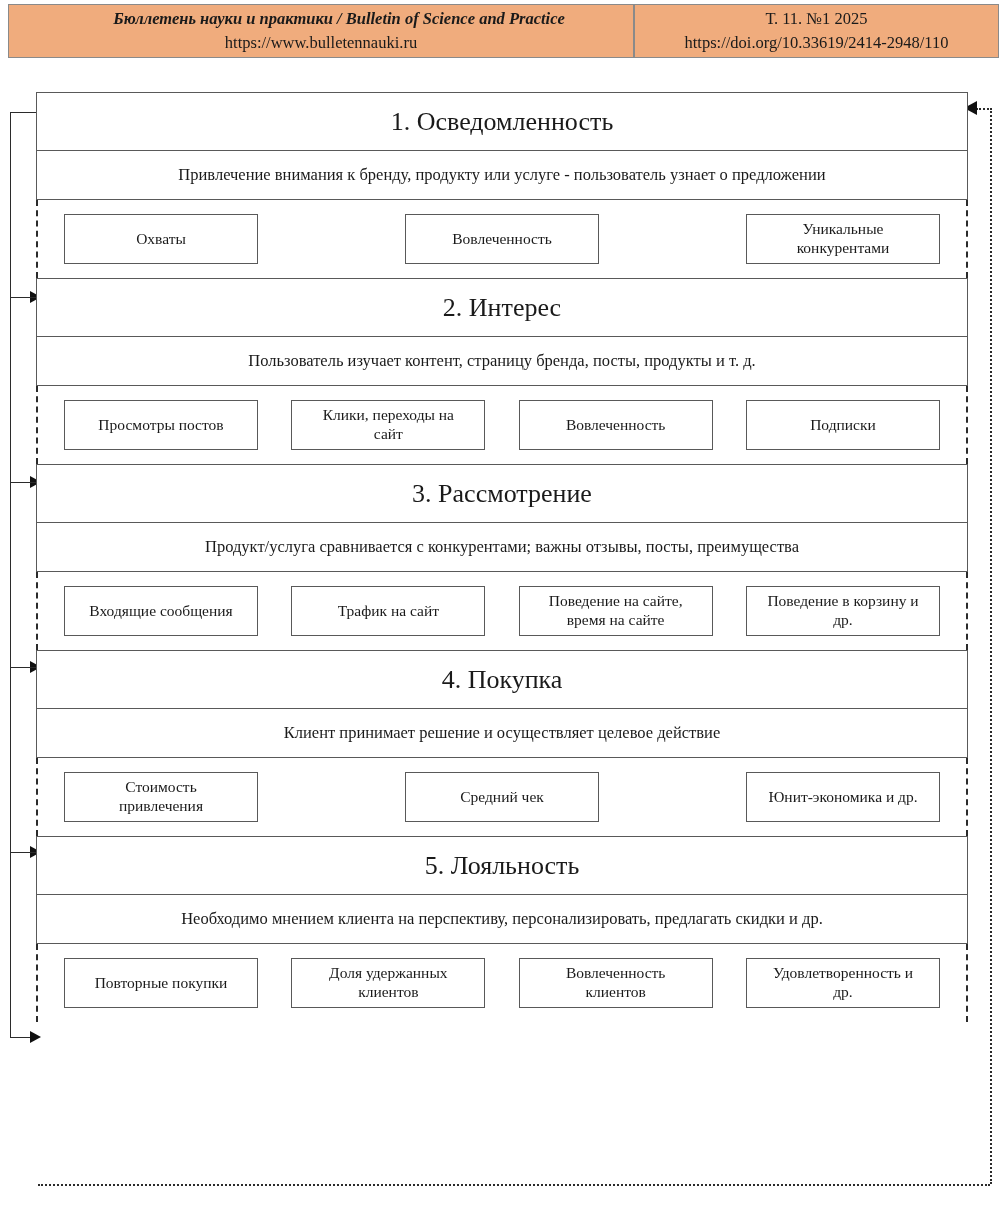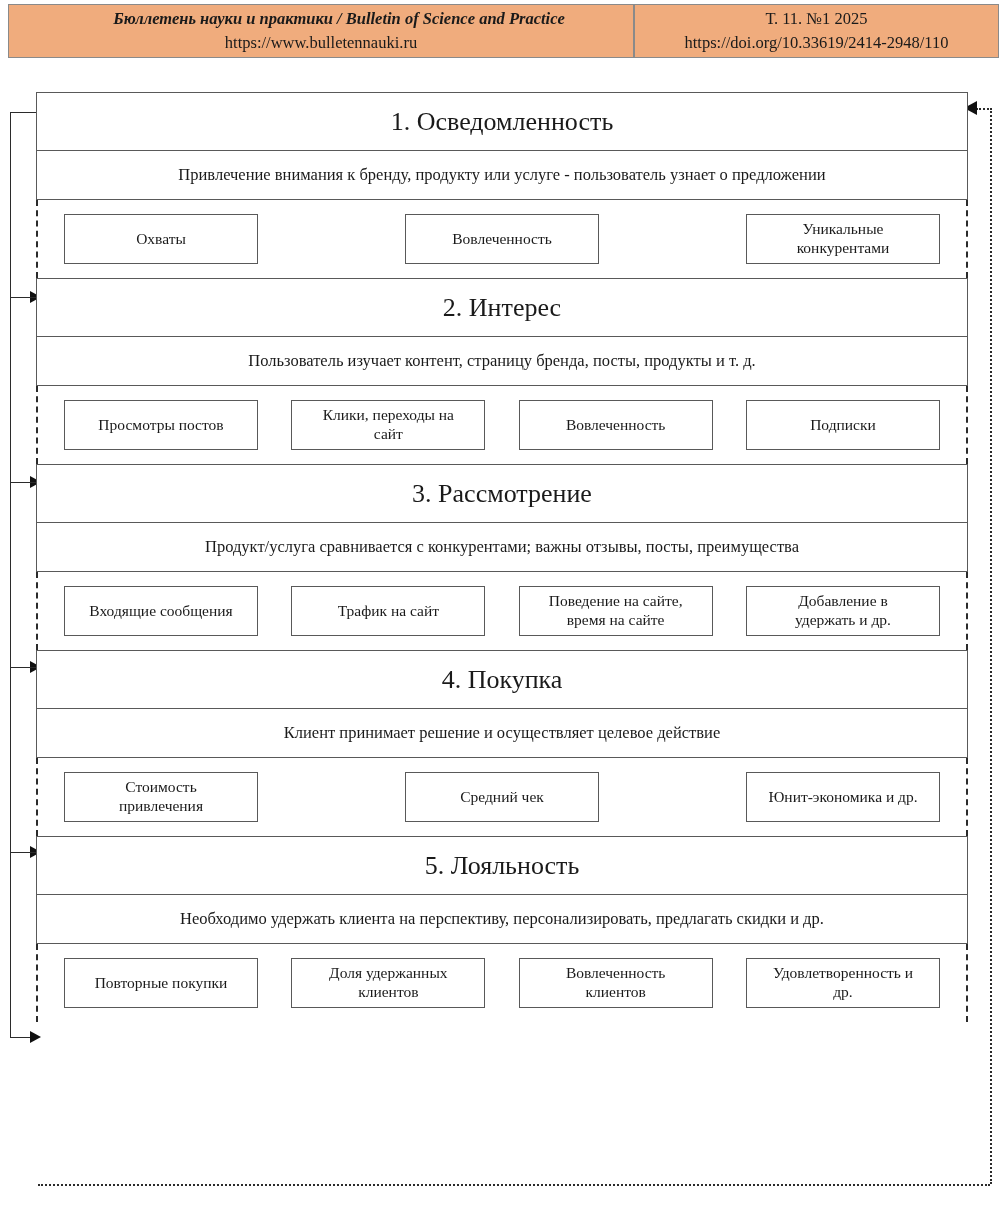--- a/index.html
+++ b/index.html
@@ -274,40 +274,40 @@
 
     <div class="stage">
       <div class="stage-head">
         <div class="stage-title">3. Рассмотрение</div>
         <div class="stage-desc">Продукт/услуга сравнивается с конкурентами; важны отзывы, посты, преимущества</div>
       </div>
       <div class="stage-metrics">
         <div class="metric-box">Входящие сообщения</div>
         <div class="metric-box">Трафик на сайт</div>
         <div class="metric-box">Поведение на сайте, время на сайте</div>
-        <div class="metric-box">Добавление в удержать и др.</div>
+        <div class="metric-box">Поведение в корзину и др.</div>
       </div>
     </div>
 
     <div class="stage">
       <div class="stage-head">
         <div class="stage-title">4. Покупка</div>
         <div class="stage-desc">Клиент принимает решение и осуществляет целевое действие</div>
       </div>
       <div class="stage-metrics">
         <div class="metric-box">Стоимость привлечения</div>
         <div class="metric-box">Средний чек</div>
         <div class="metric-box">Юнит-экономика и др.</div>
       </div>
     </div>
 
     <div class="stage">
       <div class="stage-head">
         <div class="stage-title">5. Лояльность</div>
-        <div class="stage-desc">Необходимо удержать клиента на перспективу, персонализировать, предлагать скидки и др.</div>
+        <div class="stage-desc">Необходимо мнением клиента на перспективу, персонализировать, предлагать скидки и др.</div>
       </div>
       <div class="stage-metrics">
         <div class="metric-box">Повторные покупки</div>
         <div class="metric-box">Доля удержанных клиентов</div>
         <div class="metric-box">Вовлеченность клиентов</div>
         <div class="metric-box">Удовлетворенность и др.</div>
       </div>
     </div>
 
 

